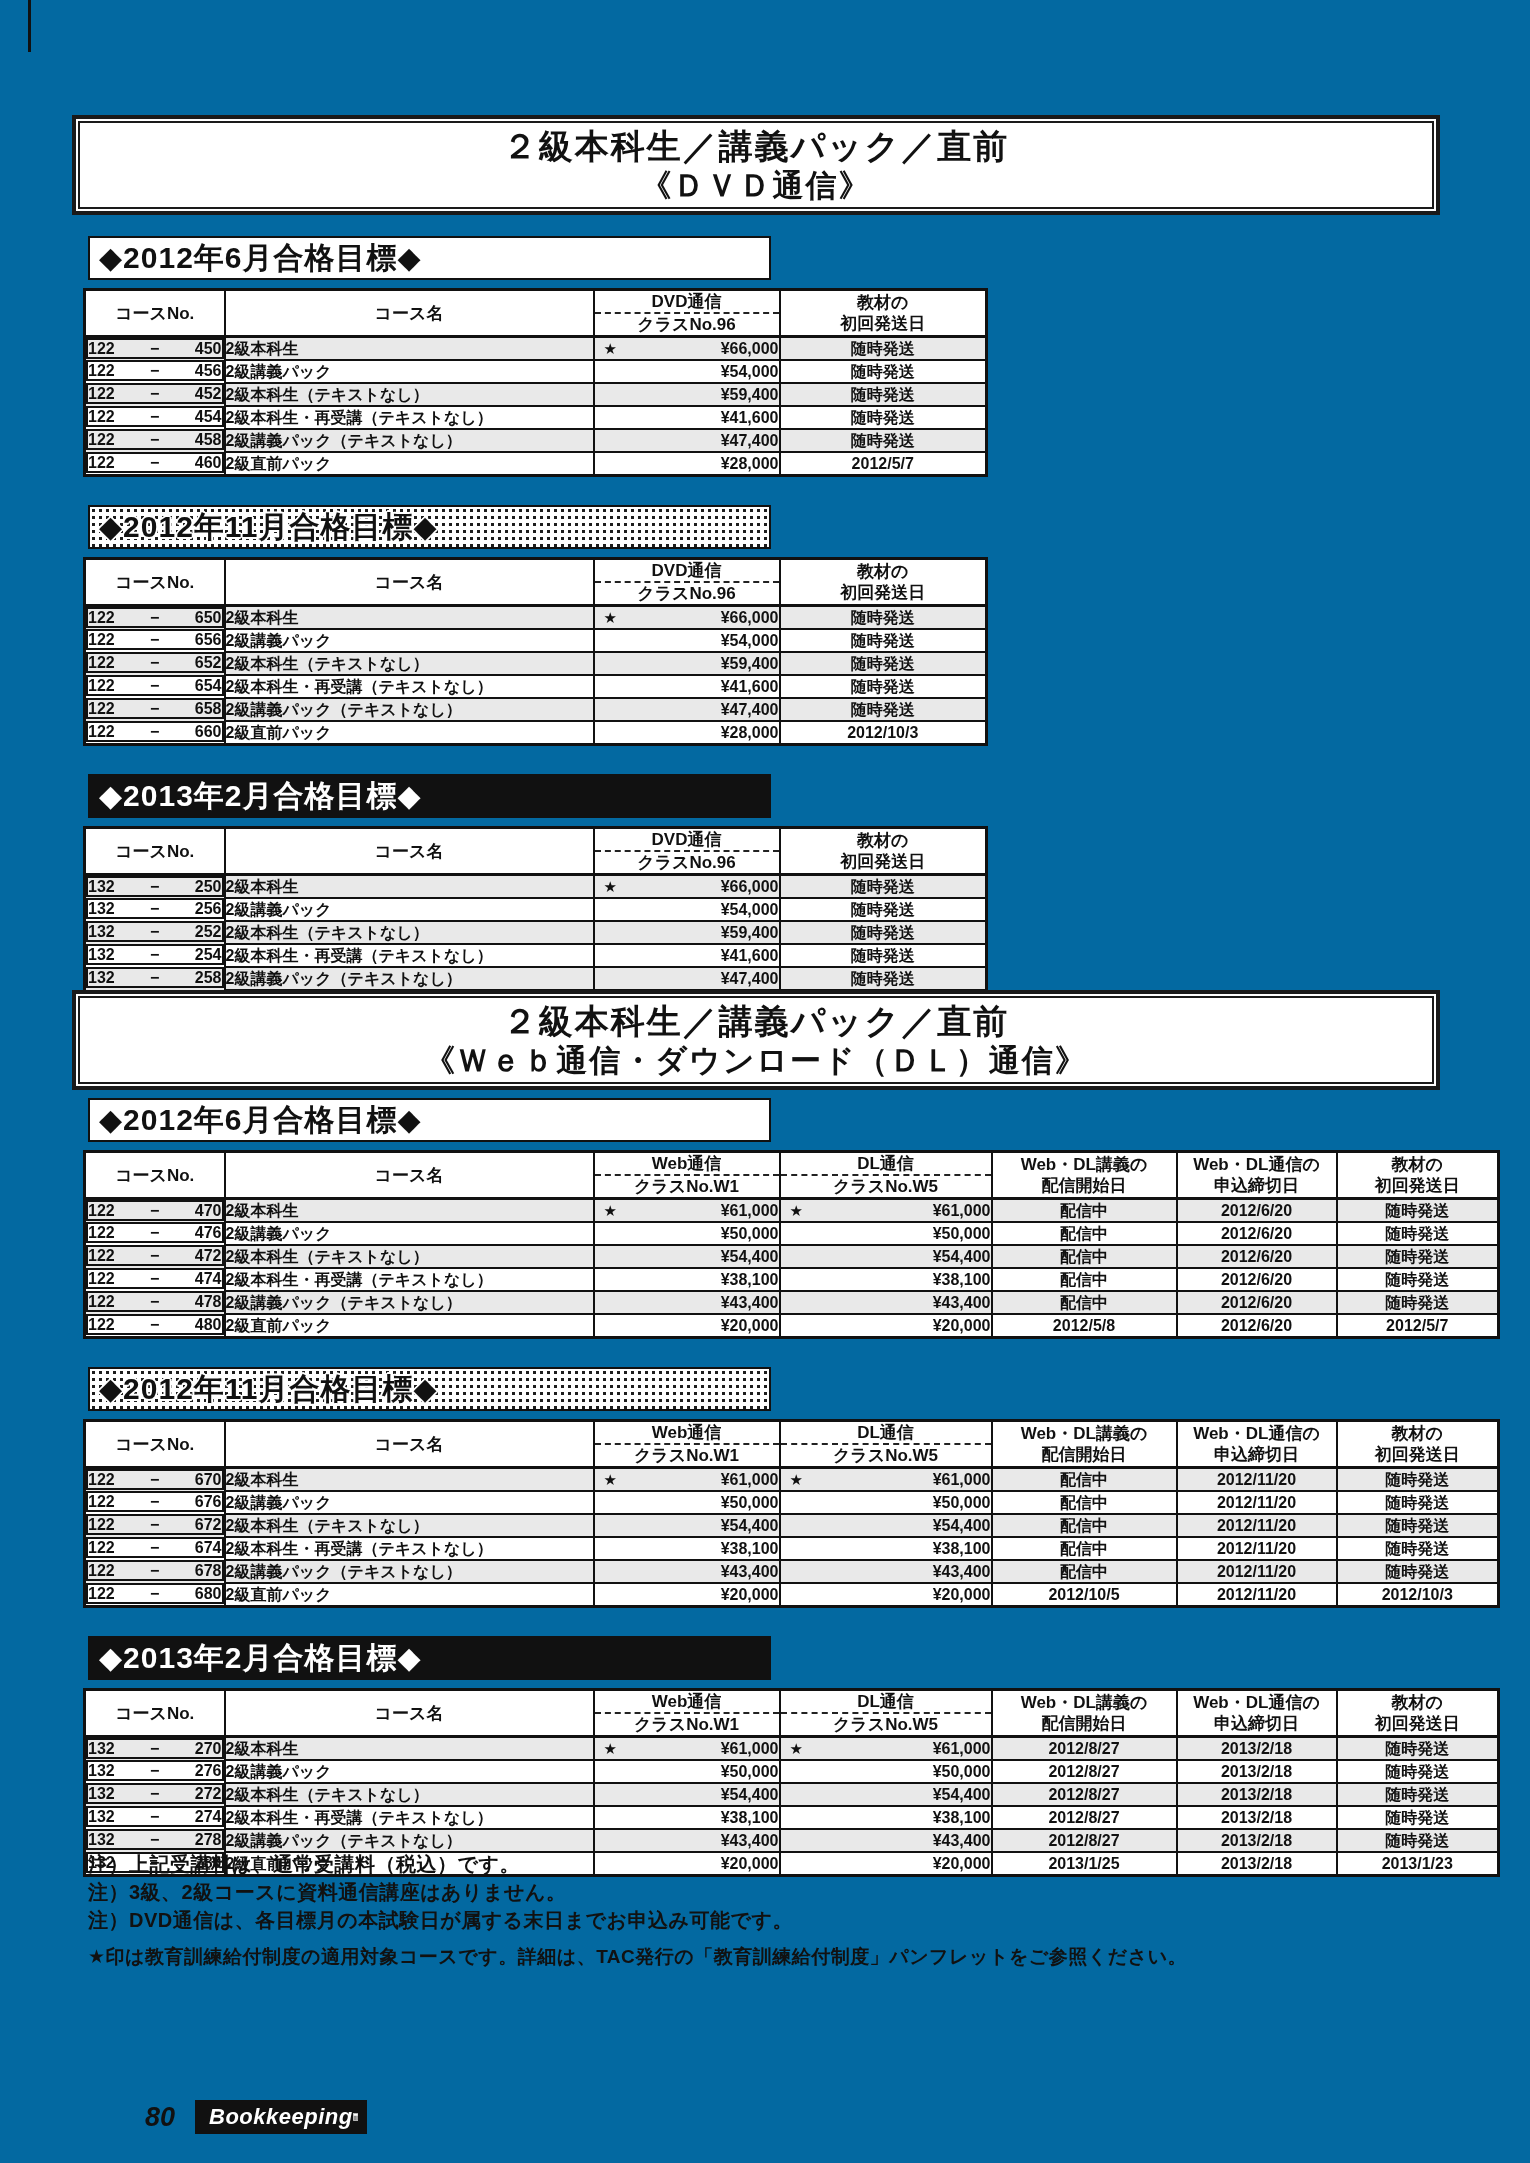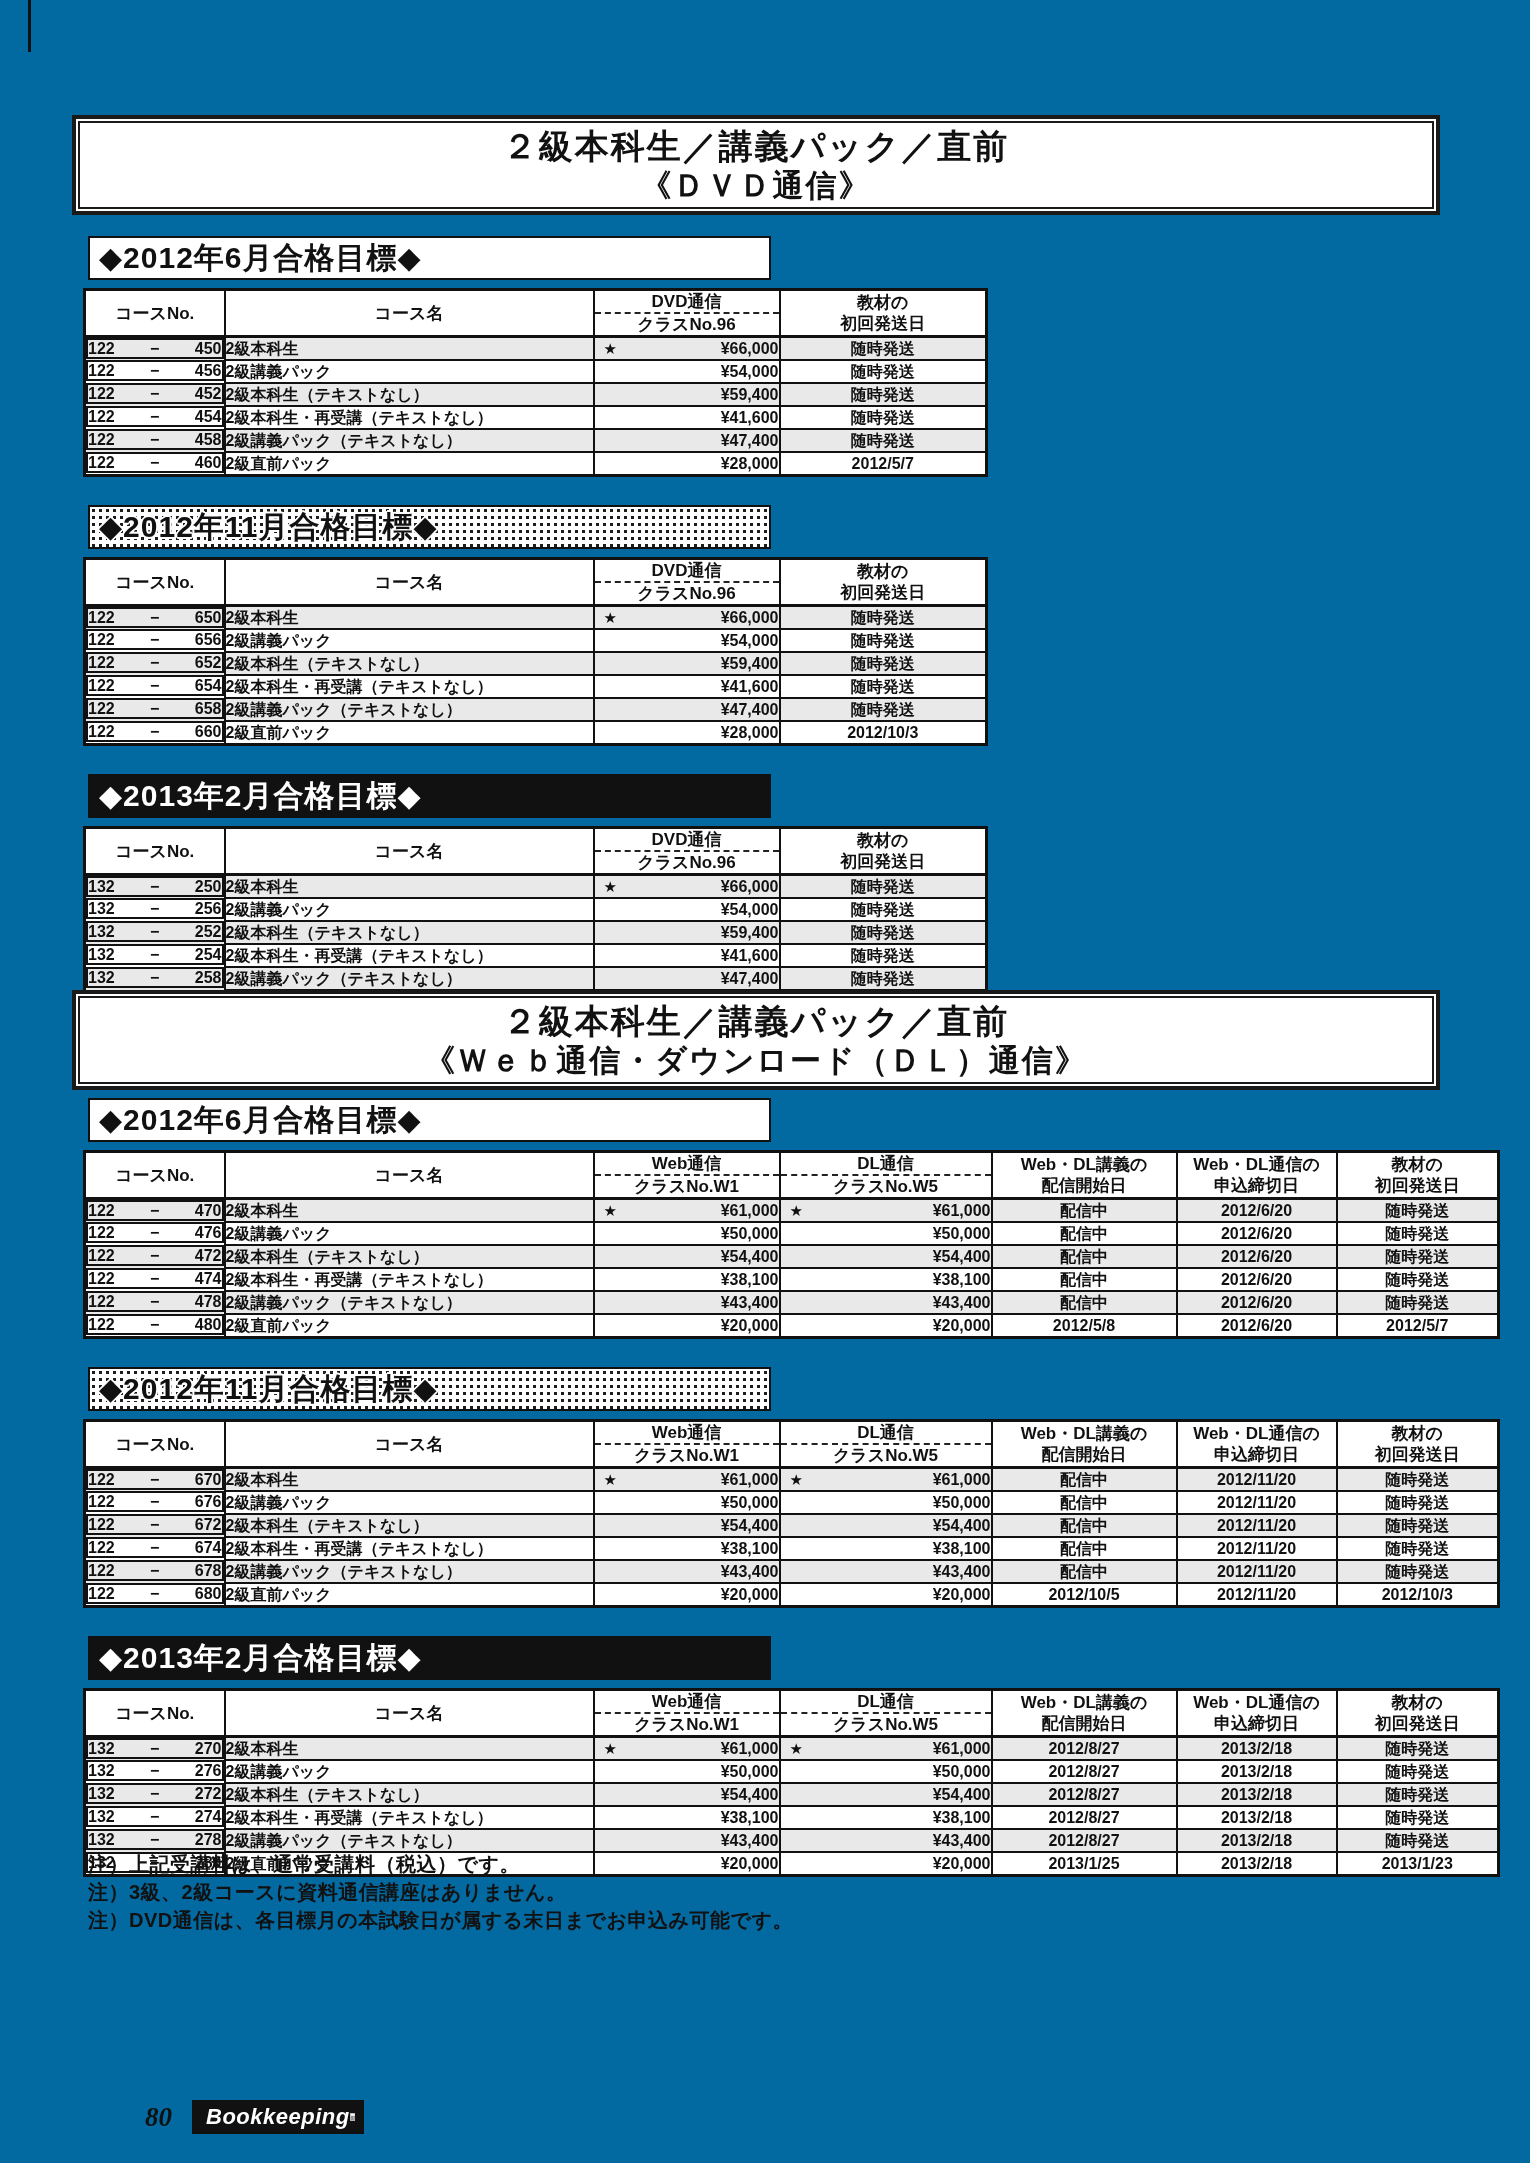--- a/index.html
+++ b/index.html
@@ -42,21 +42,21 @@
   .no-cell{display:flex;justify-content:space-between;align-items:center;padding:0 13px;}
   .name-cell{text-align:left;padding-left:6px;white-space:nowrap;overflow:hidden;}
   .price-cell{position:relative;text-align:right;padding-right:9px;white-space:nowrap;}
   .price-cell .star{position:absolute;left:9px;top:0;font-size:15px;}
   .center-cell{text-align:center;white-space:nowrap;}
 
   .notes{position:absolute;left:88px;top:1850px;font-size:20px;font-weight:700;line-height:28px;letter-spacing:0.5px;}
   .star-note{position:absolute;left:88px;top:1944px;font-size:19px;font-weight:600;letter-spacing:0.5px;}
 
   .footer{position:absolute;left:145px;top:2100px;display:flex;align-items:center;gap:20px;}
-  .pageno{font-size:27px;font-style:italic;font-weight:600;font-family:Liberation Serif, serif;}
+  .pageno{font-size:27px;font-style:italic;font-weight:600;font-family:Liberation Sans, sans-serif;}
   .brand-badge{background:#111;color:#fff;height:34px;width:172px;box-sizing:border-box;
     display:flex;align-items:center;justify-content:space-between;padding:0 9px 0 14px;}
   .brand-text{font-style:italic;font-size:22px;font-weight:700;letter-spacing:0.5px;}
   .calc-icon{display:block;}
 </style>
 </head>
 <body>
 
 <div class="page">
   <div class="edge-artifact"></div>
@@ -701,20 +701,21 @@
         </table>
       </div>
     </div>
 
   <div class="notes">
     <div class="note-line">注）上記受講料は、通常受講料（税込）です。</div>
     <div class="note-line">注）3級、2級コースに資料通信講座はありません。</div>
     <div class="note-line">注）DVD通信は、各目標月の本試験日が属する末日までお申込み可能です。</div>
   </div>
 
+  <div class="star-note">★印は教育訓練給付制度の適用対象コースです。詳細は、TAC発行の「教育訓練給付制度」パンフレットをご参照ください。</div>
 
   <div class="footer">
     <span class="pageno">80</span>
     <span class="brand-badge">
       <span class="brand-text">Bookkeeping</span>
       <svg class="calc-icon" width="18" height="26" viewBox="0 0 18 26">
         <rect x="0.5" y="0.5" width="17" height="25" fill="#c9c9c9" stroke="#ffffff" stroke-width="1"></rect>
         <rect x="3" y="3" width="12" height="5" fill="#ffffff"></rect>
         <g fill="#333333">
           <rect x="3" y="11" width="2.6" height="2.6"></rect>

